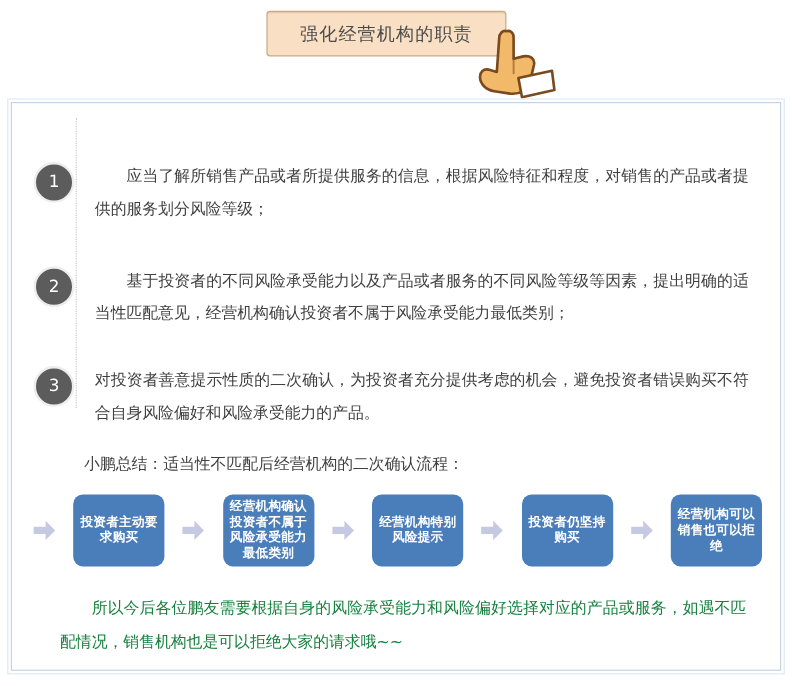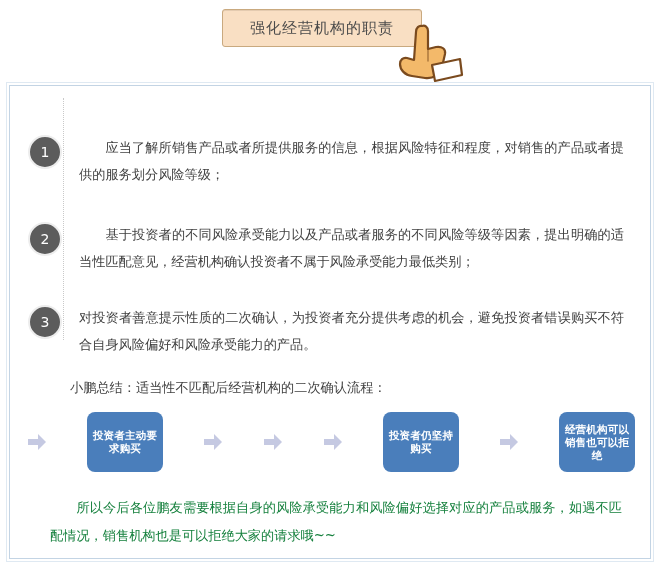--- a/index.html
+++ b/index.html
@@ -220,25 +220,27 @@
       <svg viewBox="0 0 20 18" width="20" height="18">
           <path d="M1 6 L11 6 L11 1 L19 9 L11 17 L11 12 L1 12 Z" fill="#c5c9e2"></path>
         </svg>
     </div>
     <div class="flow-box">投资者主动要求购买</div>
     <div class="flow-arrow">
       <svg viewBox="0 0 20 18" width="20" height="18">
           <path d="M1 6 L11 6 L11 1 L19 9 L11 17 L11 12 L1 12 Z" fill="#c5c9e2"></path>
         </svg>
     </div>
-    <div class="flow-arrow">
-      <svg viewBox="0 0 20 18" width="20" height="18">
-          <path d="M1 6 L11 6 L11 1 L19 9 L11 17 L11 12 L1 12 Z" fill="#c5c9e2"></path>
-        </svg>
-    </div>
+    <div class="flow-box">经营机构确认投资者不属于风险承受能力最低类别</div>
+    <div class="flow-arrow">
+      <svg viewBox="0 0 20 18" width="20" height="18">
+          <path d="M1 6 L11 6 L11 1 L19 9 L11 17 L11 12 L1 12 Z" fill="#c5c9e2"></path>
+        </svg>
+    </div>
+    <div class="flow-box">经营机构特别风险提示</div>
     <div class="flow-arrow">
       <svg viewBox="0 0 20 18" width="20" height="18">
           <path d="M1 6 L11 6 L11 1 L19 9 L11 17 L11 12 L1 12 Z" fill="#c5c9e2"></path>
         </svg>
     </div>
     <div class="flow-box">投资者仍坚持购买</div>
     <div class="flow-arrow">
       <svg viewBox="0 0 20 18" width="20" height="18">
           <path d="M1 6 L11 6 L11 1 L19 9 L11 17 L11 12 L1 12 Z" fill="#c5c9e2"></path>
         </svg>

